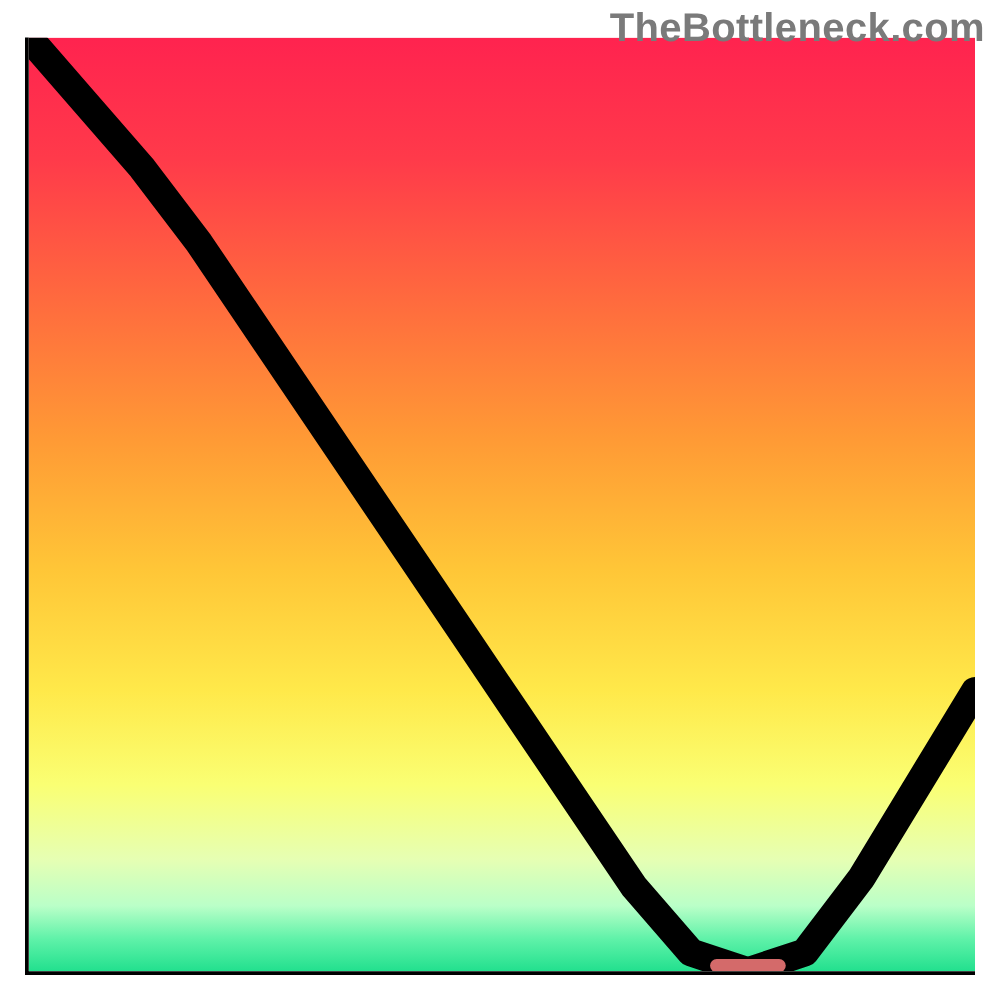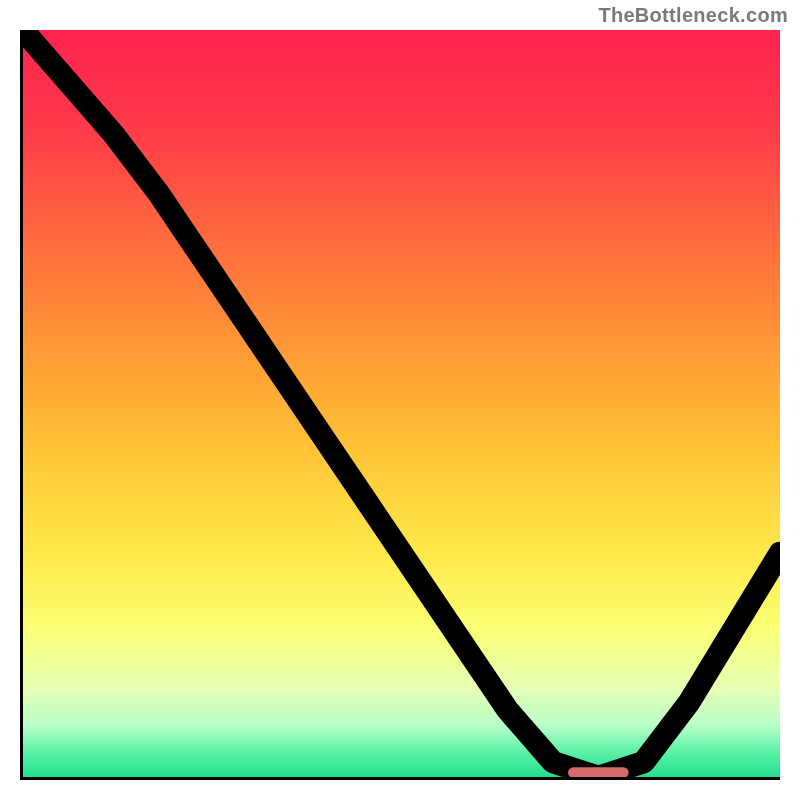--- a/index.html
+++ b/index.html
@@ -13,21 +13,21 @@
   }
   .wrap {
     position: relative;
     width: 800px;
     height: 800px;
   }
   .watermark {
     position: absolute;
     top: 4px;
     right: 12px;
-    font-size: 20px;
+    font-size: 32px;
     font-weight: 600;
     color: #7a7a7a;
     letter-spacing: 0.3px;
     z-index: 10;
   }
   .plot {
     position: absolute;
     left: 20px;
     top: 30px;
     width: 760px;

